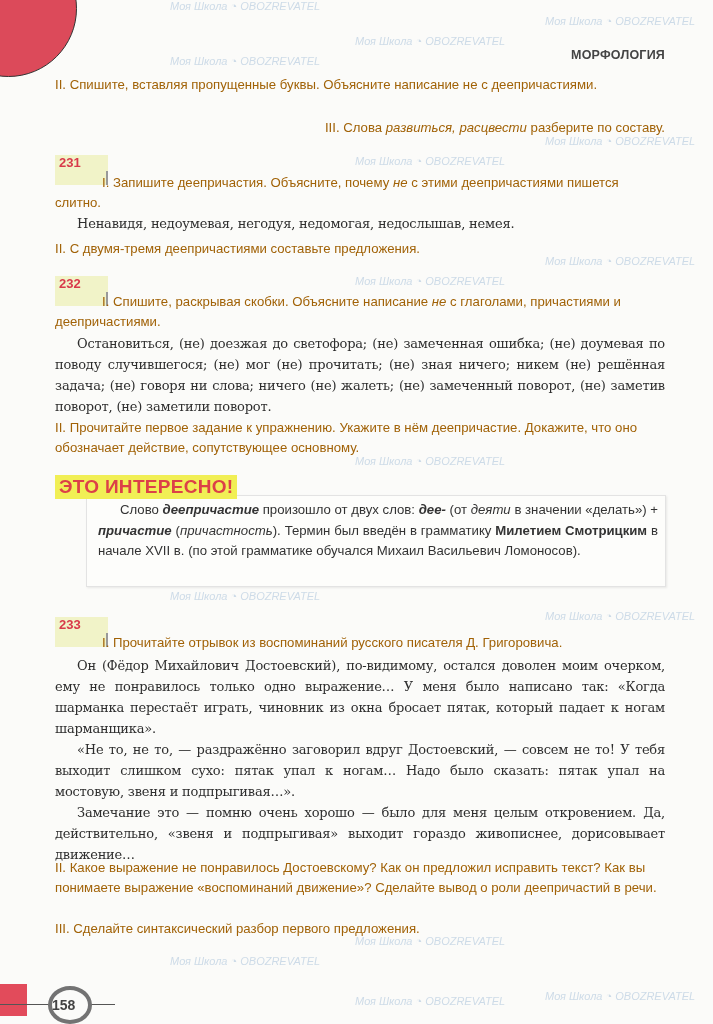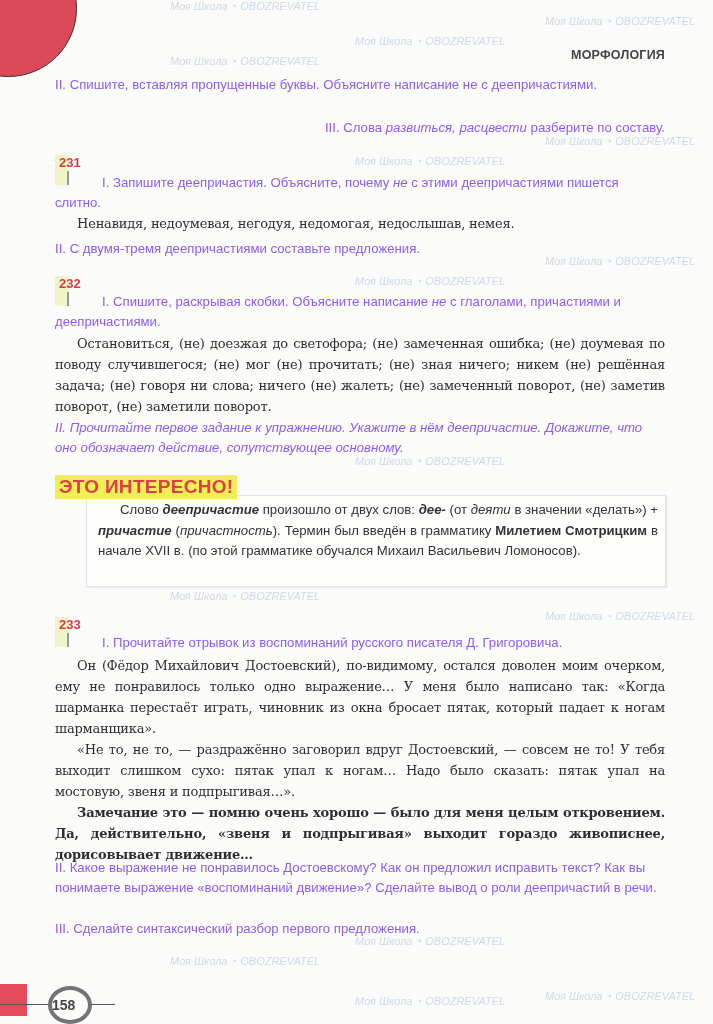--- a/index.html
+++ b/index.html
@@ -14,31 +14,31 @@
     border-radius:50%; background:#dc4a5a; border:1.5px solid #333;
   }
   .section-title {
     position:absolute; right:48px; top:48px;
     font-family:"Liberation Sans", sans-serif; font-weight:bold; font-size:12.5px;
     color:#444; letter-spacing:0.2px;
   }
   .task {
     position:absolute; left:55px; right:48px;
     font-family:"Liberation Sans", sans-serif; font-size:13.2px; line-height:20px;
-    color:#8b5cf6; font-stretch:condensed;
+    color:#a16207; font-stretch:condensed;
   }
   .task i { font-style:italic; }
   .serif {
     position:absolute; left:55px; right:48px;
     font-family:"DejaVu Serif", serif; font-size:13px; line-height:21px;
     color:#2e2e2e; text-align:justify; letter-spacing:-0.2px;
   }
   .indent { text-indent:22px; }
   .ex-num {
-    position:absolute; left:55px; width:14px; height:30px;
+    position:absolute; left:55px; width:53px; height:30px;
     background:#f1f3c8;
     font-family:"Liberation Sans", sans-serif; font-weight:bold; font-size:13px;
     color:#d83a4a; padding-left:4px; box-sizing:border-box; line-height:16px;
   }
   .ex-num::after {
     content:""; position:absolute; right:0; bottom:0; width:2px; height:14px; background:#999;
   }
   .interesting-label {
     position:absolute; left:55px; top:475px; padding:1px 4px;
     background:#f1ef55;
@@ -87,31 +87,31 @@
   <span>I. Запишите деепричастия. Объясните, почему </span><i>не</i><span> с этими деепричастиями пишется слитно.</span>
 </div>
 <div class="serif indent" style="top:213px;">Ненавидя, недоумевая, негодуя, недомогая, недослышав, немея.</div>
 <div class="task" style="top:239px;">II. С двумя-тремя деепричастиями составьте предложения.</div>
 
 <div class="ex-num" style="top:276px;">232</div>
 <div class="task" style="top:292px; text-indent:47px;">
   <span>I. Спишите, раскрывая скобки. Объясните написание </span><i>не</i><span> с глаголами, причастиями и деепричастиями.</span>
 </div>
 <div class="serif indent" style="top:333px;">Остановиться, (не) доезжая до светофора; (не) замеченная ошибка; (не) доумевая по поводу случившегося; (не) мог (не) прочитать; (не) зная ничего; никем (не) решённая задача; (не) говоря ни слова; ничего (не) жалеть; (не) замеченный поворот, (не) заметив поворот, (не) заметили поворот.</div>
-<div class="task" style="top:418px;font-style:italic;">II. Прочитайте первое задание к упражнению. Укажите в нём деепричастие. Докажите, что оно обозначает действие, сопутствующее основному.</div>
+<div class="task" style="top:418px;">II. Прочитайте первое задание к упражнению. Укажите в нём деепричастие. Докажите, что оно обозначает действие, сопутствующее основному.</div>
 
 <div class="interesting-box"></div>
 <div class="interesting-label">ЭТО ИНТЕРЕСНО!</div>
 <div class="interesting-text indent"><span>Слово </span><b><i>деепричастие</i></b><span> произошло от двух слов: </span><b><i>дее-</i></b><span> (от </span><i>деяти</i><span> в значении «делать») + </span><b><i>причастие</i></b><span> (</span><i>причастность</i><span>). Термин был введён в грамматику </span><b>Милетием Смотрицким</b><span> в начале XVII в. (по этой грамматике обучался Михаил Васильевич Ломоносов).</span></div>
 
 <div class="ex-num" style="top:617px;">233</div>
 <div class="task" style="top:633px; text-indent:47px;">I. Прочитайте отрывок из воспоминаний русского писателя Д. Григоровича.</div>
 <div class="serif indent" style="top:655px;">Он (Фёдор Михайлович Достоевский), по-видимому, остался доволен моим очерком, ему не понравилось только одно выражение… У меня было написано так: «Когда шарманка перестаёт играть, чиновник из окна бросает пятак, который падает к ногам шарманщика».</div>
 <div class="serif indent" style="top:739px;">«Не то, не то, — раздражённо заговорил вдруг Достоевский, — совсем не то! У тебя выходит слишком сухо: пятак упал к ногам… Надо было сказать: пятак упал на мостовую, звеня и подпрыгивая…».</div>
-<div class="serif indent" style="top:802px;font-weight:bold;">Замечание это — помню очень хорошо — было для меня целым откровением. Да, действительно, «звеня и подпрыгивая» выходит гораздо живописнее, дорисовывает движение…</div>
+<div class="serif indent" style="top:802px;">Замечание это — помню очень хорошо — было для меня целым откровением. Да, действительно, «звеня и подпрыгивая» выходит гораздо живописнее, дорисовывает движение…</div>
 <div class="task" style="top:858px;">II. Какое выражение не понравилось Достоевскому? Как он предложил исправить текст? Как вы понимаете выражение «воспоминаний движение»? Сделайте вывод о роли деепричастий в речи.</div>
 <div class="task" style="top:919px;">III. Сделайте синтаксический разбор первого предложения.</div>
 
 <div class="page-num-wrap">
   <div class="page-red"></div>
   <div class="page-line"></div>
   <div class="page-num">158</div>
 </div>
 
 <div class="wm" style="left:170px;top:0px;">Моя Школа ◔ OBOZREVATEL</div>

